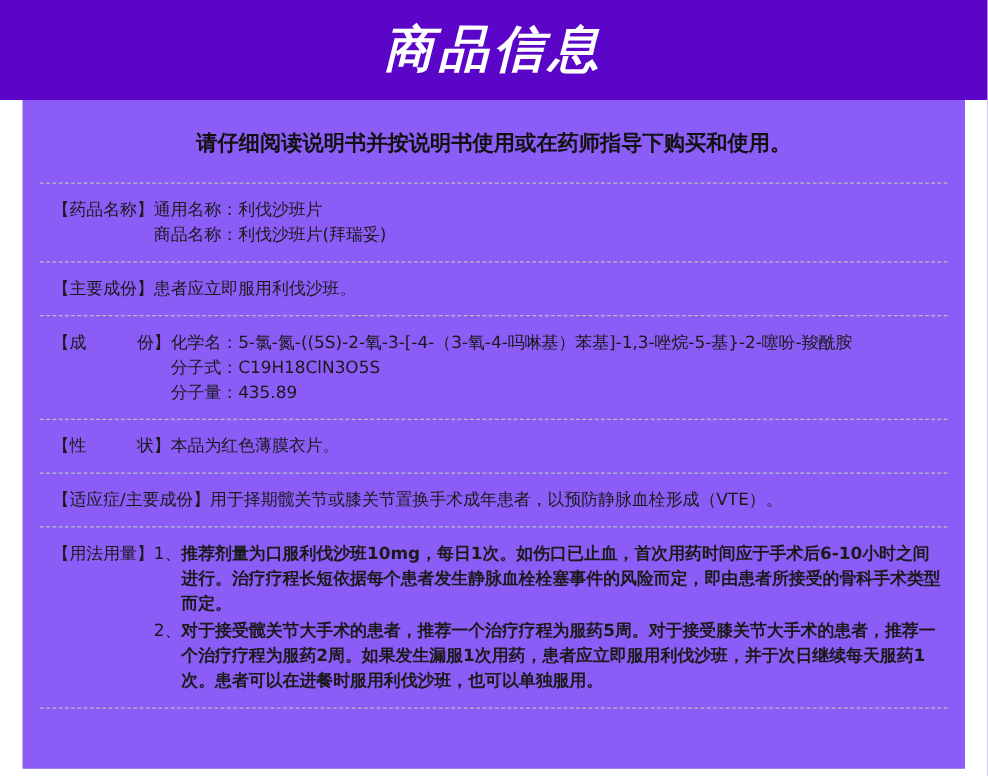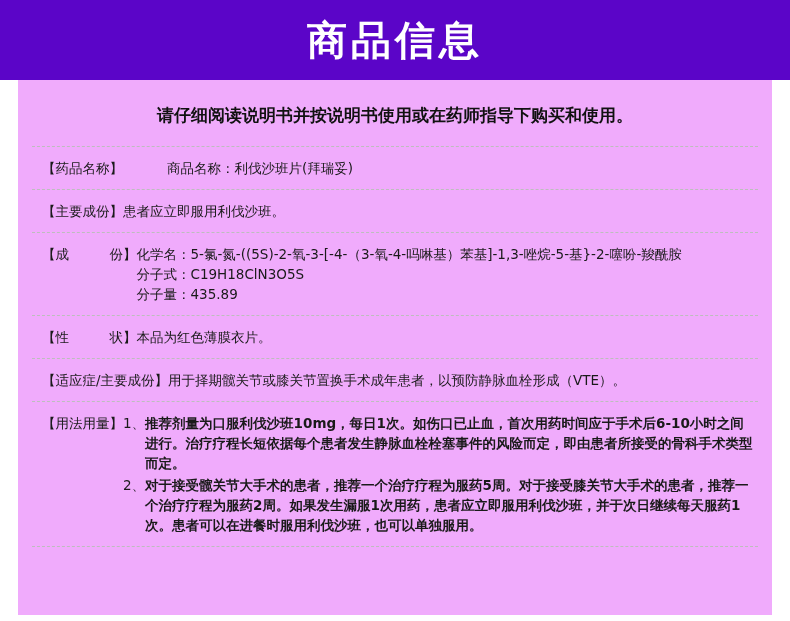--- a/index.html
+++ b/index.html
@@ -22,32 +22,33 @@
     box-sizing: border-box;
   }
   
   .banner {
     position: relative;
     height: 80px;
     background: #5b05c8;
     display: flex;
     align-items: center;
     justify-content: center;
+    font-style: italic;
   }
   .banner-title {
     color: #ffffff;
     font-size: 40px;
     font-weight: bold;
     letter-spacing: 4px;
     line-height: 1;
   }
   
   .panel {
     margin: 0 18px;
-    background: #f0abfc;
+    background: #8b5cf6;
     padding: 0 0 6px 0;
     box-sizing: border-box;
     height: 535px;
   }
   .subtitle-wrap {
     padding: 24px 10px 18px 10px;
     text-align: center;
   }
   .subtitle {
     font-size: 17px;
@@ -61,21 +62,20 @@
   }
   .row {
     display: flex;
     align-items: flex-start;
     padding: 11px 4px 11px 10px;
     border-bottom: 1px dashed #bdbdbd;
     box-sizing: border-box;
   }
   .row:first-child {
     border-top: 1px dashed #bdbdbd;
-    gap: 44px;
   }
   .row-label {
     flex: 0 0 auto;
     font-size: 13.5px;
     line-height: 20px;
     color: #1a1a1a;
     white-space: pre;
   }
   .row-body {
     flex: 1 1 auto;
@@ -116,20 +116,21 @@
 
     <div class="subtitle-wrap">
       <div class="subtitle">请仔细阅读说明书并按说明书使用或在药师指导下购买和使用。</div>
     </div>
 
     <div class="rows">
 
       <div class="row">
         <div class="row-label">【药品名称】</div>
         <div class="row-body">
+          <span class="line">通用名称：利伐沙班片</span>
           <span class="line">商品名称：利伐沙班片(拜瑞妥)</span>
         </div>
       </div>
 
       <div class="row">
         <div class="row-label">【主要成份】</div>
         <div class="row-body">
           <span class="line">患者应立即服用利伐沙班。</span>
         </div>
       </div>

